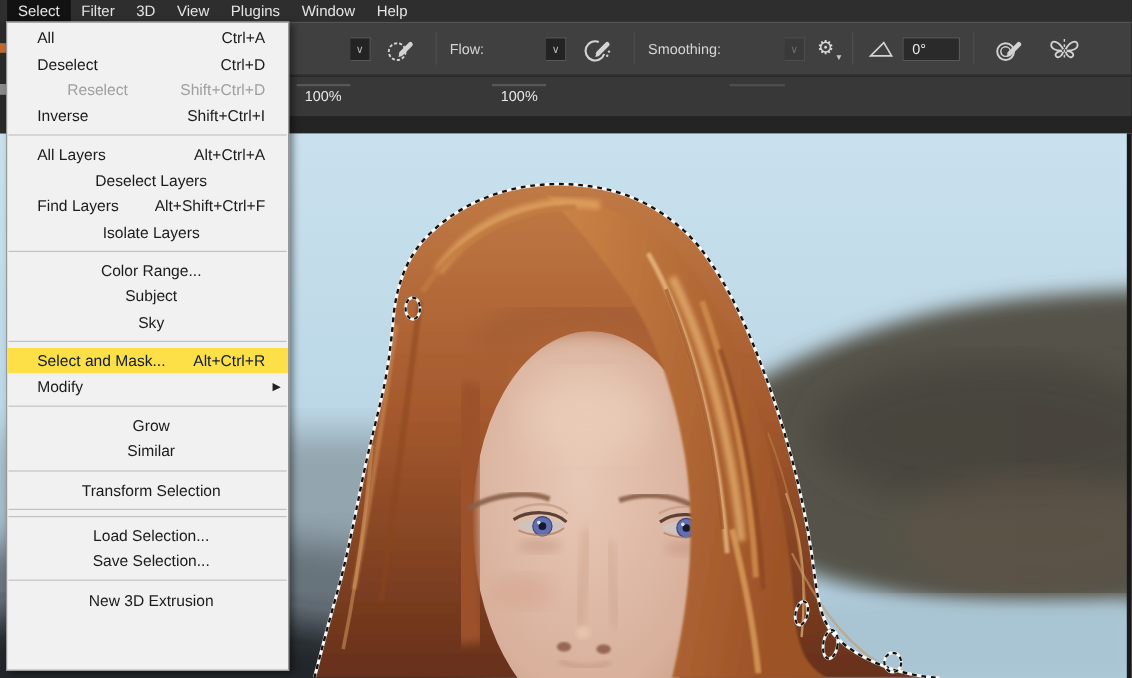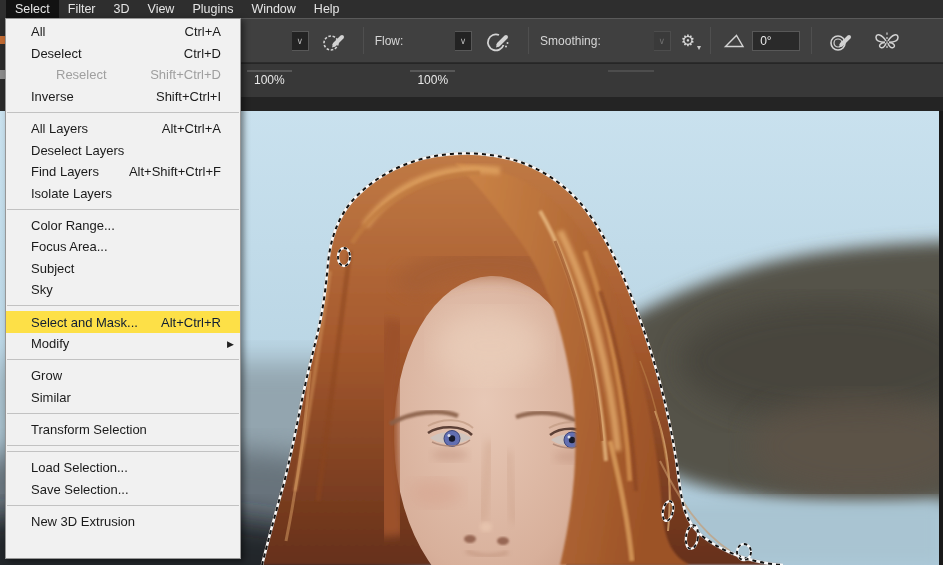--- a/index.html
+++ b/index.html
@@ -44,21 +44,21 @@
   .sliver-chip2 { position:absolute; left:0; top:52px; width:5px; height:9px; background:#8a8a8a; }
 
   
   .canvas-wrap { position:absolute; left:0; top:111px; width:943px; height:454px; z-index:2; }
 
   
   .menu-panel { position:absolute; left:5px; top:18px; width:236px; height:541px;
                 background:#f1f1f1; border:1px solid #979797;
                 box-shadow:3px 2px 6px rgba(0,0,0,0.45);
                 padding-top:2px; z-index:40; font-size:13px; color:#1b1b1b; }
-  .mrow { height:21.5px; display:flex; align-items:center; padding:0 19px 0 25px; white-space:nowrap; }
+  .mrow { height:21.5px; display:flex; align-items:center; padding:0 19px 0 25px; white-space:nowrap;justify-content:center; }
   .mshort { margin-left:auto; }
   .mrow.disabled { color:#9f9f9f;margin-left:25px; }
   .mrow.highlight { background:#fde047; color:#0e1d33; }
   .msub-arrow { margin-left:auto; transform:translateX(13px); font-size:9px; color:#222; }
   .msep { border-top:1px solid #c2c2c2; margin:4.9px 1px; }
 </style>
 </head>
 <body>
 
 <div class="menubar">
@@ -306,23 +306,20 @@
     <span class="mshort">Alt+Shift+Ctrl+F</span>
   </div>
   <div class="mrow">
     <span>Isolate Layers</span>
   </div>
   <div class="msep"></div>
   <div class="mrow">
     <span>Color Range...</span>
   </div>
   <div class="mrow">
-    <span>Focus Area...</span>
-  </div>
-  <div class="mrow">
     <span>Subject</span>
   </div>
   <div class="mrow">
     <span>Sky</span>
   </div>
   <div class="msep"></div>
   <div class="mrow highlight">
     <span>Select and Mask...</span>
     <span class="mshort">Alt+Ctrl+R</span>
   </div>

